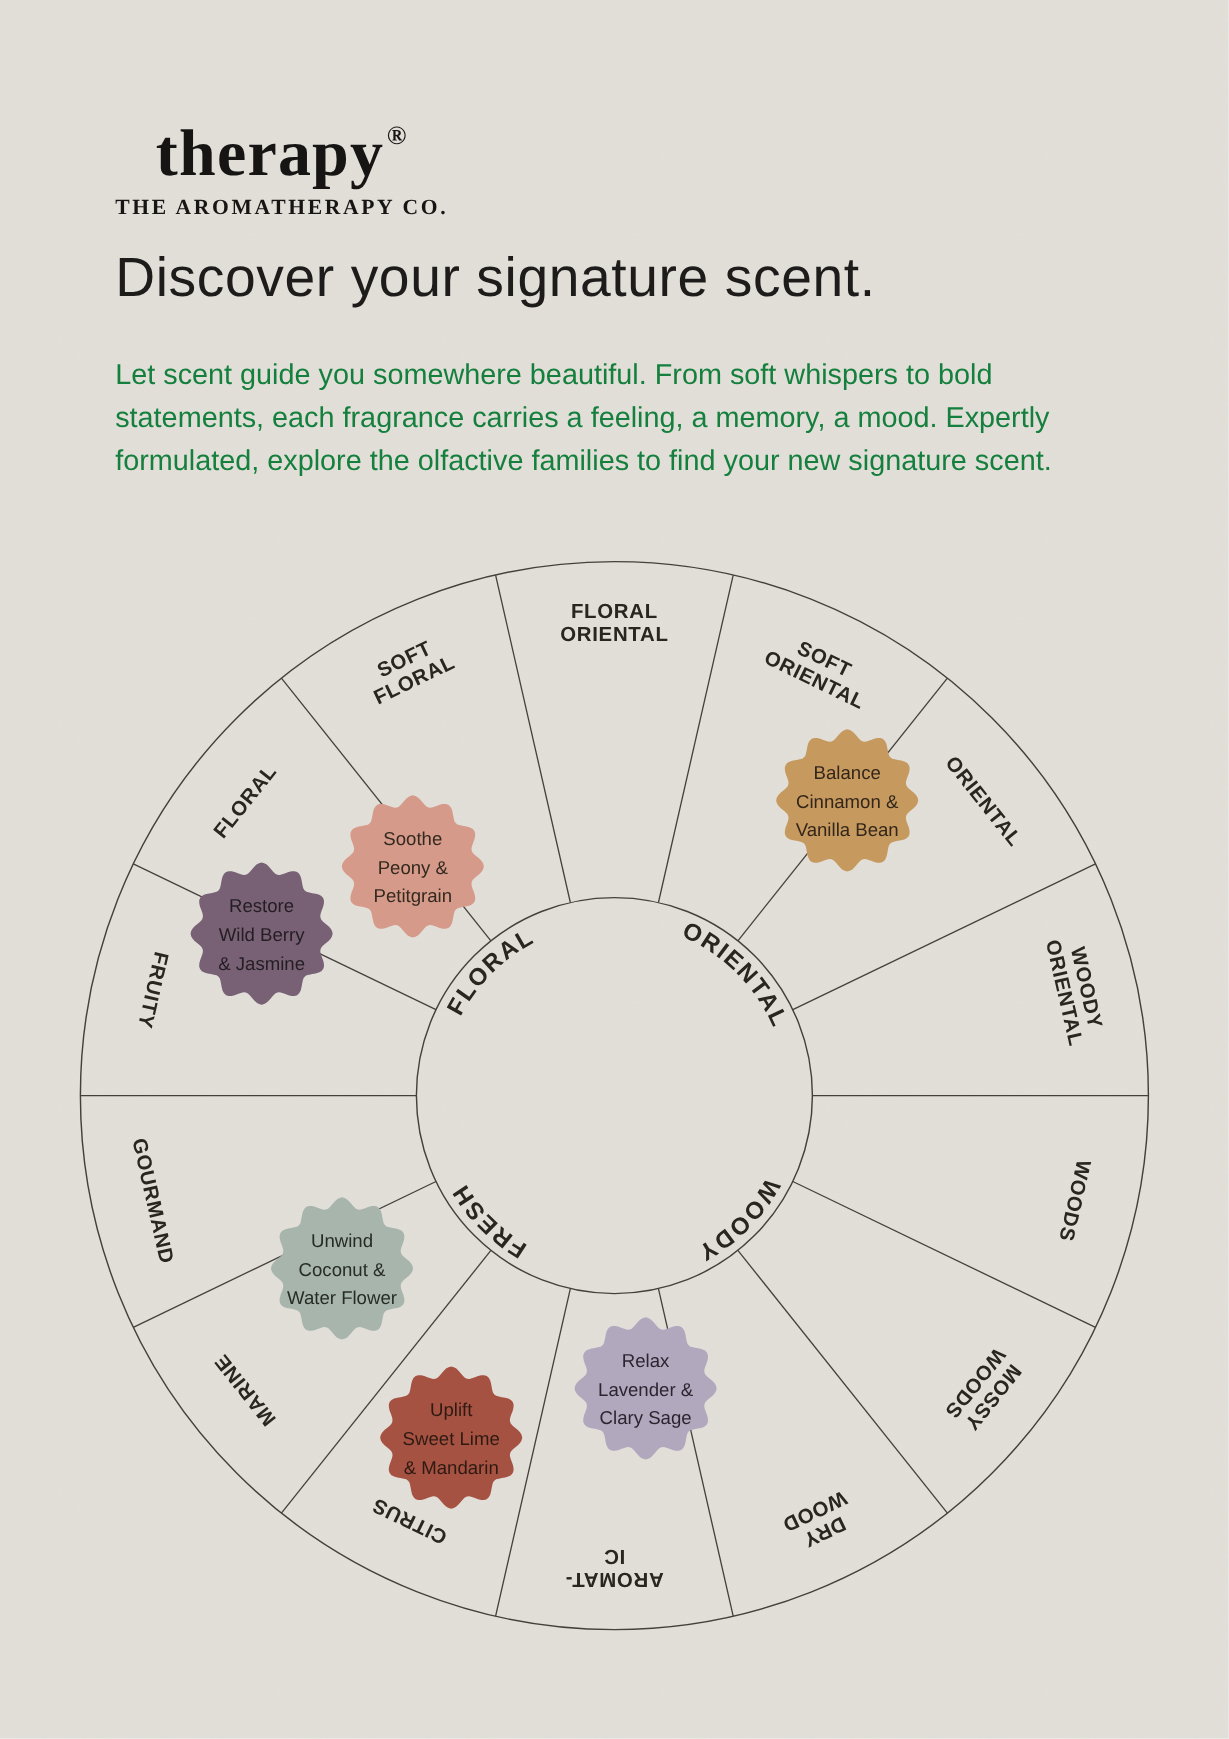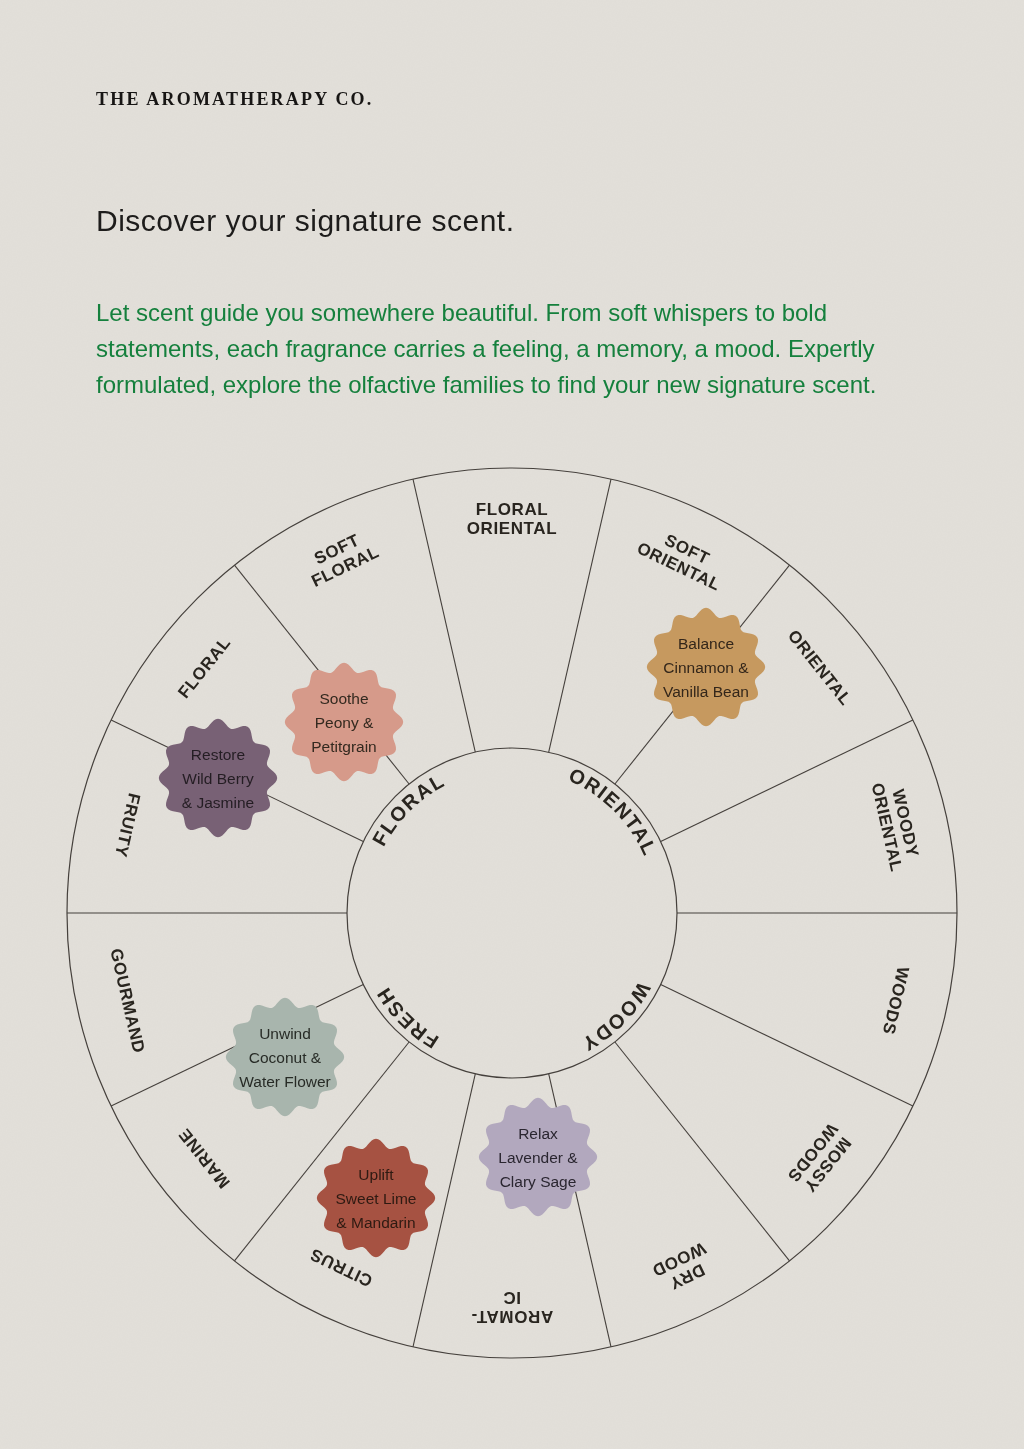--- a/index.html
+++ b/index.html
@@ -5,21 +5,21 @@
   html,body{margin:0;padding:0;}
   body{width:1024px;height:1449px;font-family:"Liberation Sans",sans-serif;}
   .page{position:relative;width:1024px;height:1449px;background:#e3e0da;overflow:hidden;}
   .texture{position:absolute;left:0;top:0;pointer-events:none;}
 
   .logo{position:absolute;left:96px;top:84px;text-align:center;color:#171514;}
   .logo-word{font-family:"Liberation Serif",serif;font-weight:700;font-size:55px;line-height:58px;letter-spacing:1px;}
   .logo-reg{display:inline-block;font-size:22px;vertical-align:26px;font-weight:700;margin-left:2px;}
   .logo-tagline{font-family:"Liberation Serif",serif;font-weight:700;font-size:18px;letter-spacing:2.2px;margin-top:5px;white-space:nowrap;}
 
-  .title{position:absolute;left:96px;top:204px;font-size:30px;font-weight:400;letter-spacing:.5px;color:#1d1c1b;}
+  .title{position:absolute;left:96px;top:204px;font-size:46px;font-weight:400;letter-spacing:.5px;color:#1d1c1b;}
   .intro{position:absolute;left:96px;top:295px;width:836px;font-size:24px;line-height:36px;color:#15803d;}
 
   .wheel-wrap{position:absolute;left:0;top:455px;width:1024px;height:994px;}
   .seg-label{font-family:"Liberation Sans",sans-serif;font-weight:700;font-size:17px;letter-spacing:.6px;fill:#29251f;}
   .inner-label{font-family:"Liberation Sans",sans-serif;font-weight:700;font-size:20px;letter-spacing:1.5px;fill:#29251f;}
   .badge-text{font-family:"Liberation Sans",sans-serif;font-weight:400;font-size:15.5px;}
 </style>
 </head>
 <body>
 
@@ -27,20 +27,21 @@
 
   <svg class="texture" width="1024" height="1449" aria-hidden="true">
     <filter id="paperNoise">
       <feTurbulence type="fractalNoise" baseFrequency="0.8" numOctaves="2"></feTurbulence>
       <feColorMatrix type="matrix" values="0 0 0 0 0.45  0 0 0 0 0.44  0 0 0 0 0.42  0 0 0 0.07 0"></feColorMatrix>
     </filter>
     <rect width="1024" height="1449" filter="url(#paperNoise)"></rect>
   </svg>
 
   <div class="logo">
+    <div class="logo-word"><span>therapy</span><span class="logo-reg">®</span></div>
     <div class="logo-tagline">THE AROMATHERAPY CO.</div>
   </div>
 
   <h1 class="title" style="margin:0;">Discover your signature scent.</h1>
 
   <p class="intro" style="margin:0;">Let scent guide you somewhere beautiful. From soft whispers to bold statements, each fragrance carries a feeling, a memory, a mood. Expertly formulated, explore the olfactive families to find your new signature scent.</p>
 
   <div class="wheel-wrap">
     <svg id="wheel" width="1024" height="994" viewBox="0 0 1024 994">
         <circle cx="512" cy="458" r="445" fill="none" stroke="#45403c" stroke-width="1.2"></circle>

